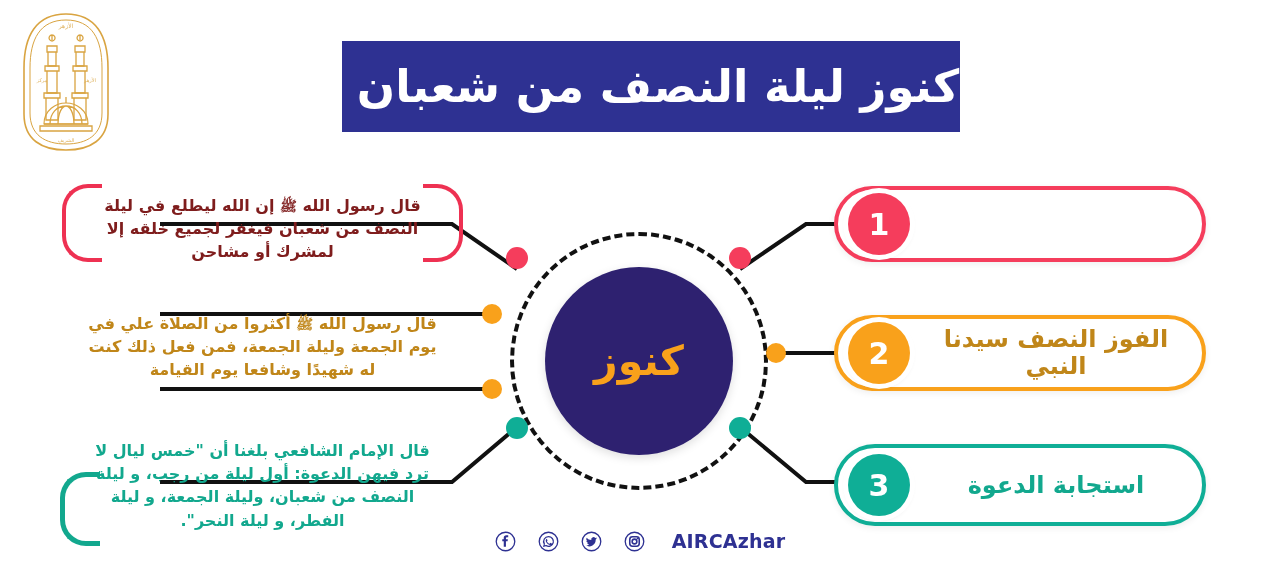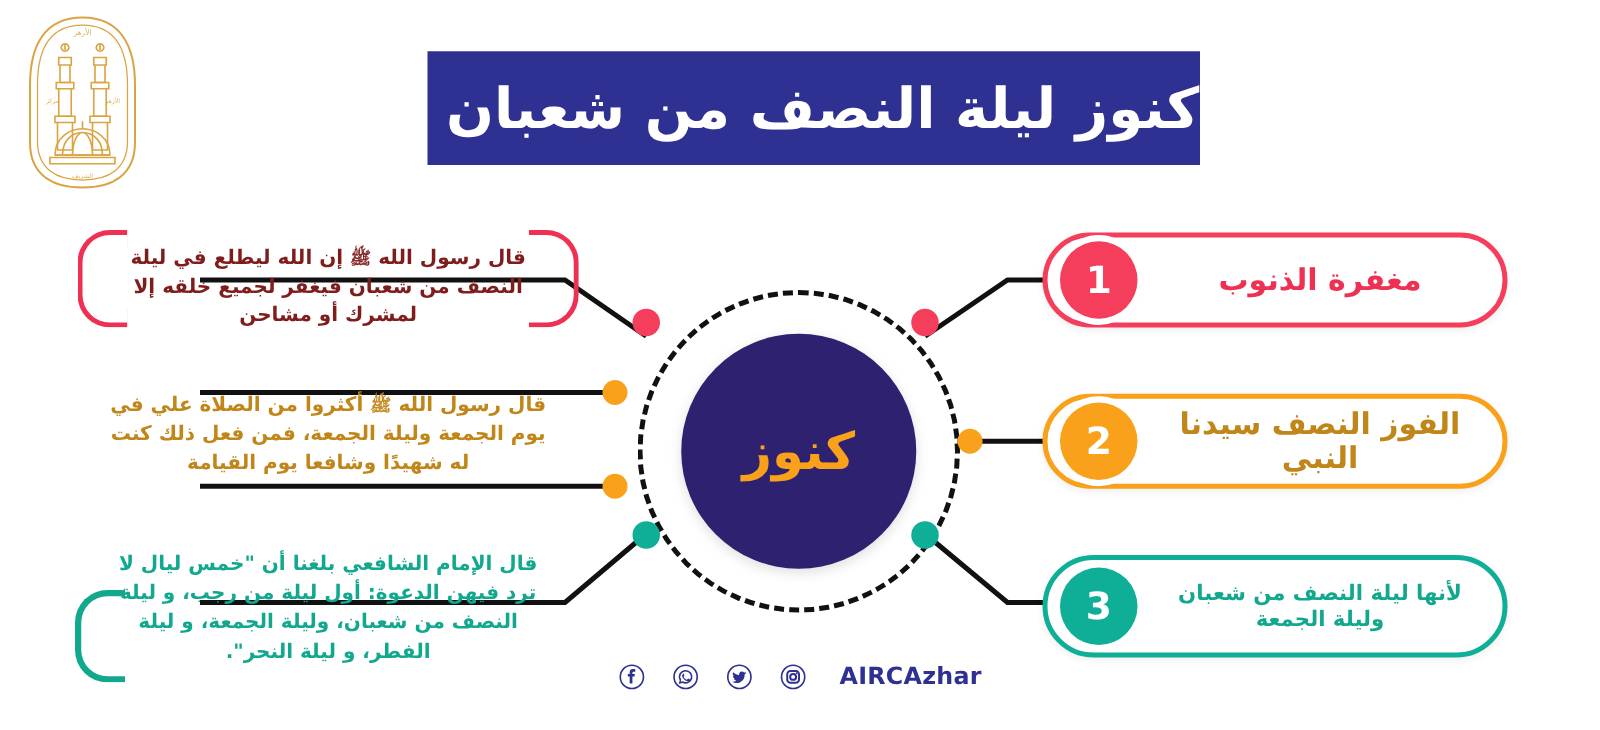--- a/index.html
+++ b/index.html
@@ -292,40 +292,37 @@
       <span>أكثروا من الصلاة علي في يوم الجمعة وليلة الجمعة، فمن فعل ذلك كنت له شهيدًا وشافعا يوم القيامة</span>
     </div>
   </div>
 
   <div class="pill" style="left:1040px; top:0px; width:0px;"></div>
 
   <div class="pill" style="left:834px; top:186px; width:372px; height:76px; border:4px solid #F53D5C;">
     <div class="pill-badge" style="background:#F53D5C;">
       <span>1</span>
     </div>
-    <div class="pill-body">
-      <div class="pill-title" style="color:#EE3152;">مغفرة الذنوب</div>
-    </div>
   </div>
 
   <div class="pill" style="left:834px; top:315px; width:372px; height:76px; border:4px solid #F9A11B;">
     <div class="pill-badge" style="background:#F9A11B;">
       <span>2</span>
     </div>
     <div class="pill-body">
       <div class="pill-title" style="color:#C08619;">الفوز النصف سيدنا النبي</div>
     </div>
   </div>
 
   <div class="pill" style="left:834px; top:444px; width:372px; height:82px; border:4px solid #0FAE96;">
     <div class="pill-badge" style="background:#0FAE96;">
       <span>3</span>
     </div>
     <div class="pill-body">
-      <div class="pill-sub" style="color:#12A88E;">لأنها ليلة النصف من شعبان وليلة الجمعة</div>
+      <div class="pill-title" style="color:#12A88E;">استجابة الدعوة</div>
     </div>
   </div>
 
   <div class="footer">
 
     <svg class="social-icon" viewBox="0 0 24 24">
       <circle cx="12" cy="12" r="10.6" fill="none" stroke="#2E3192" stroke-width="1.5"></circle>
       <path d="M13.5 7.2h1.6V4.9h-2.2c-1.8 0-2.9 1.1-2.9 2.9v1.6H8.3v2.3H10v6.4h2.5v-6.4h1.9l0.3-2.3h-2.2V8.2c0-0.6 0.3-1 1-1z" fill="#2E3192"></path>
     </svg>
 

